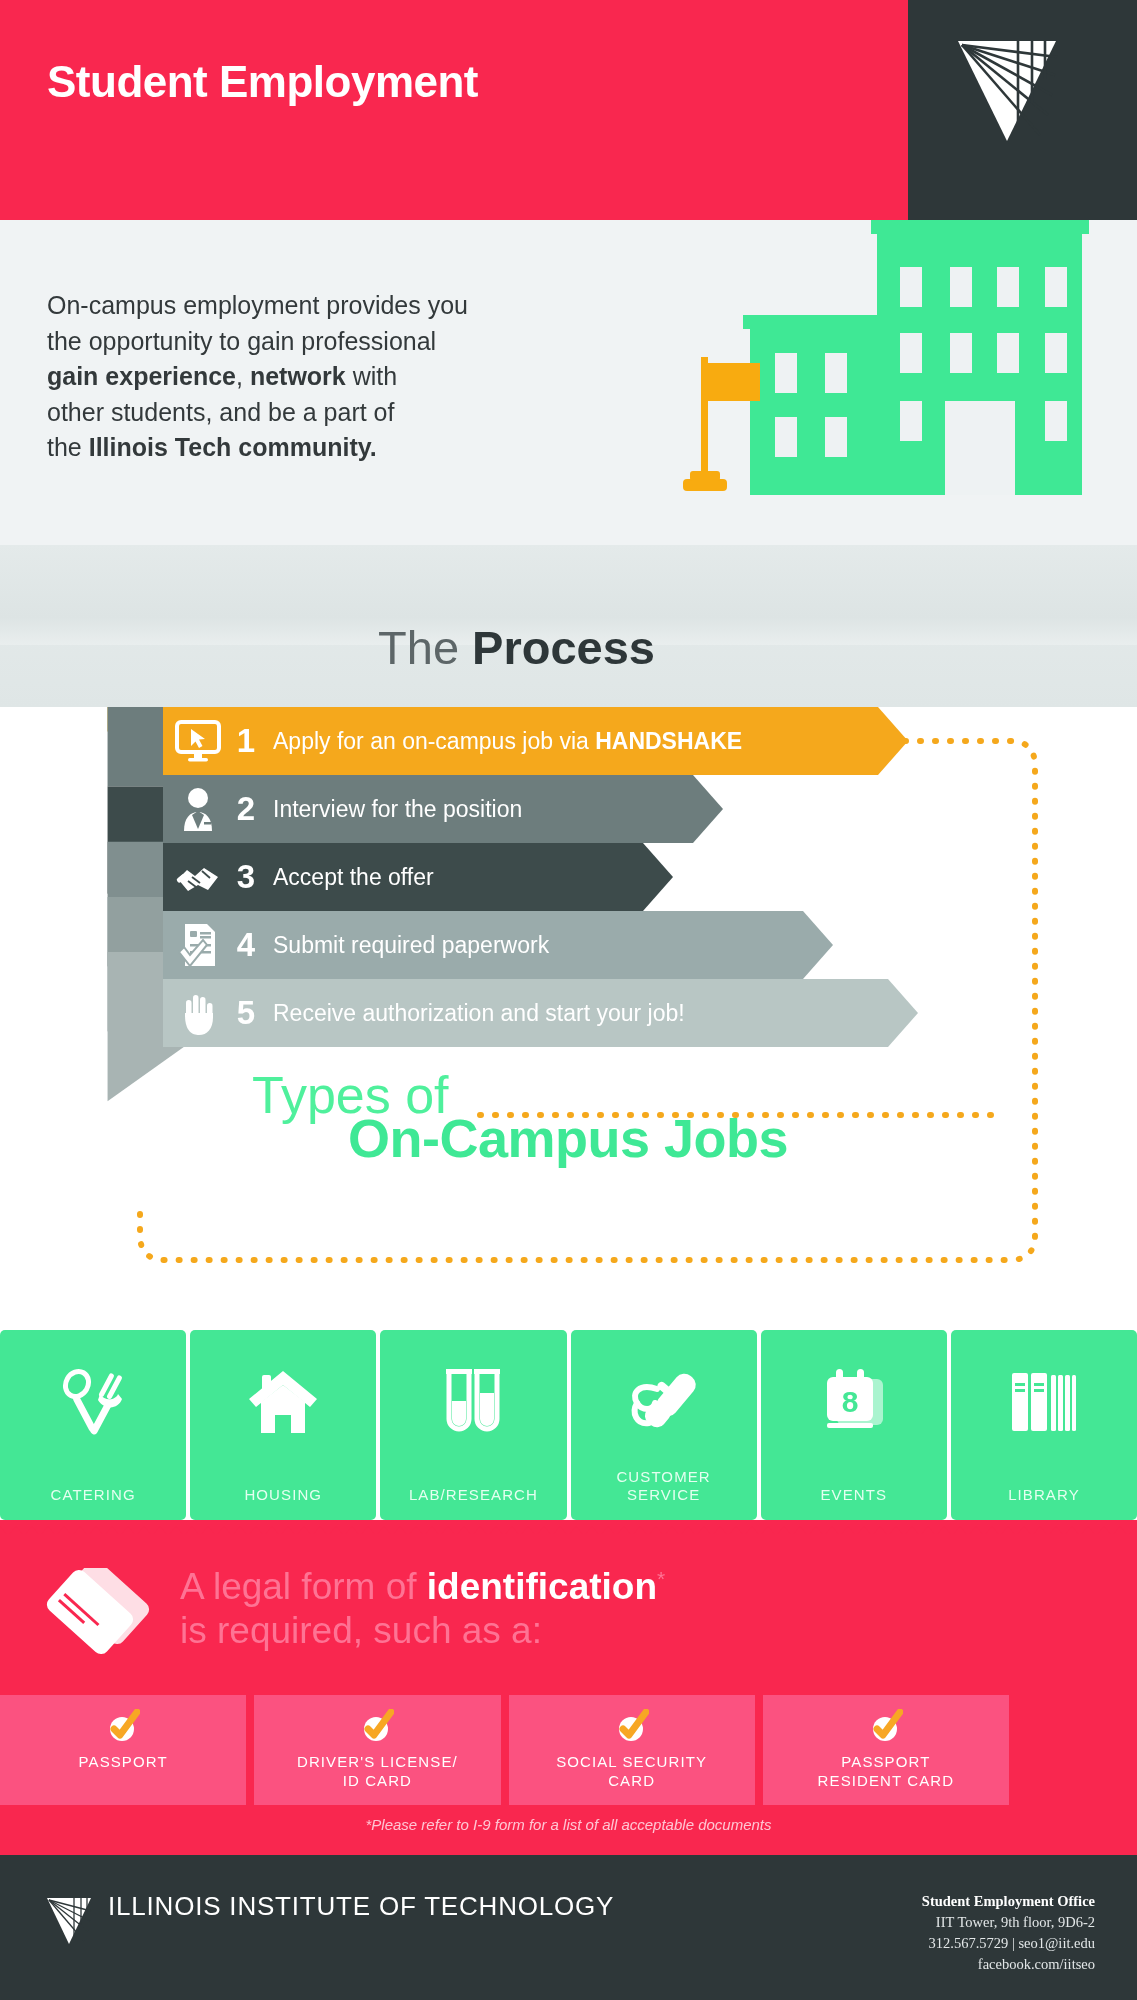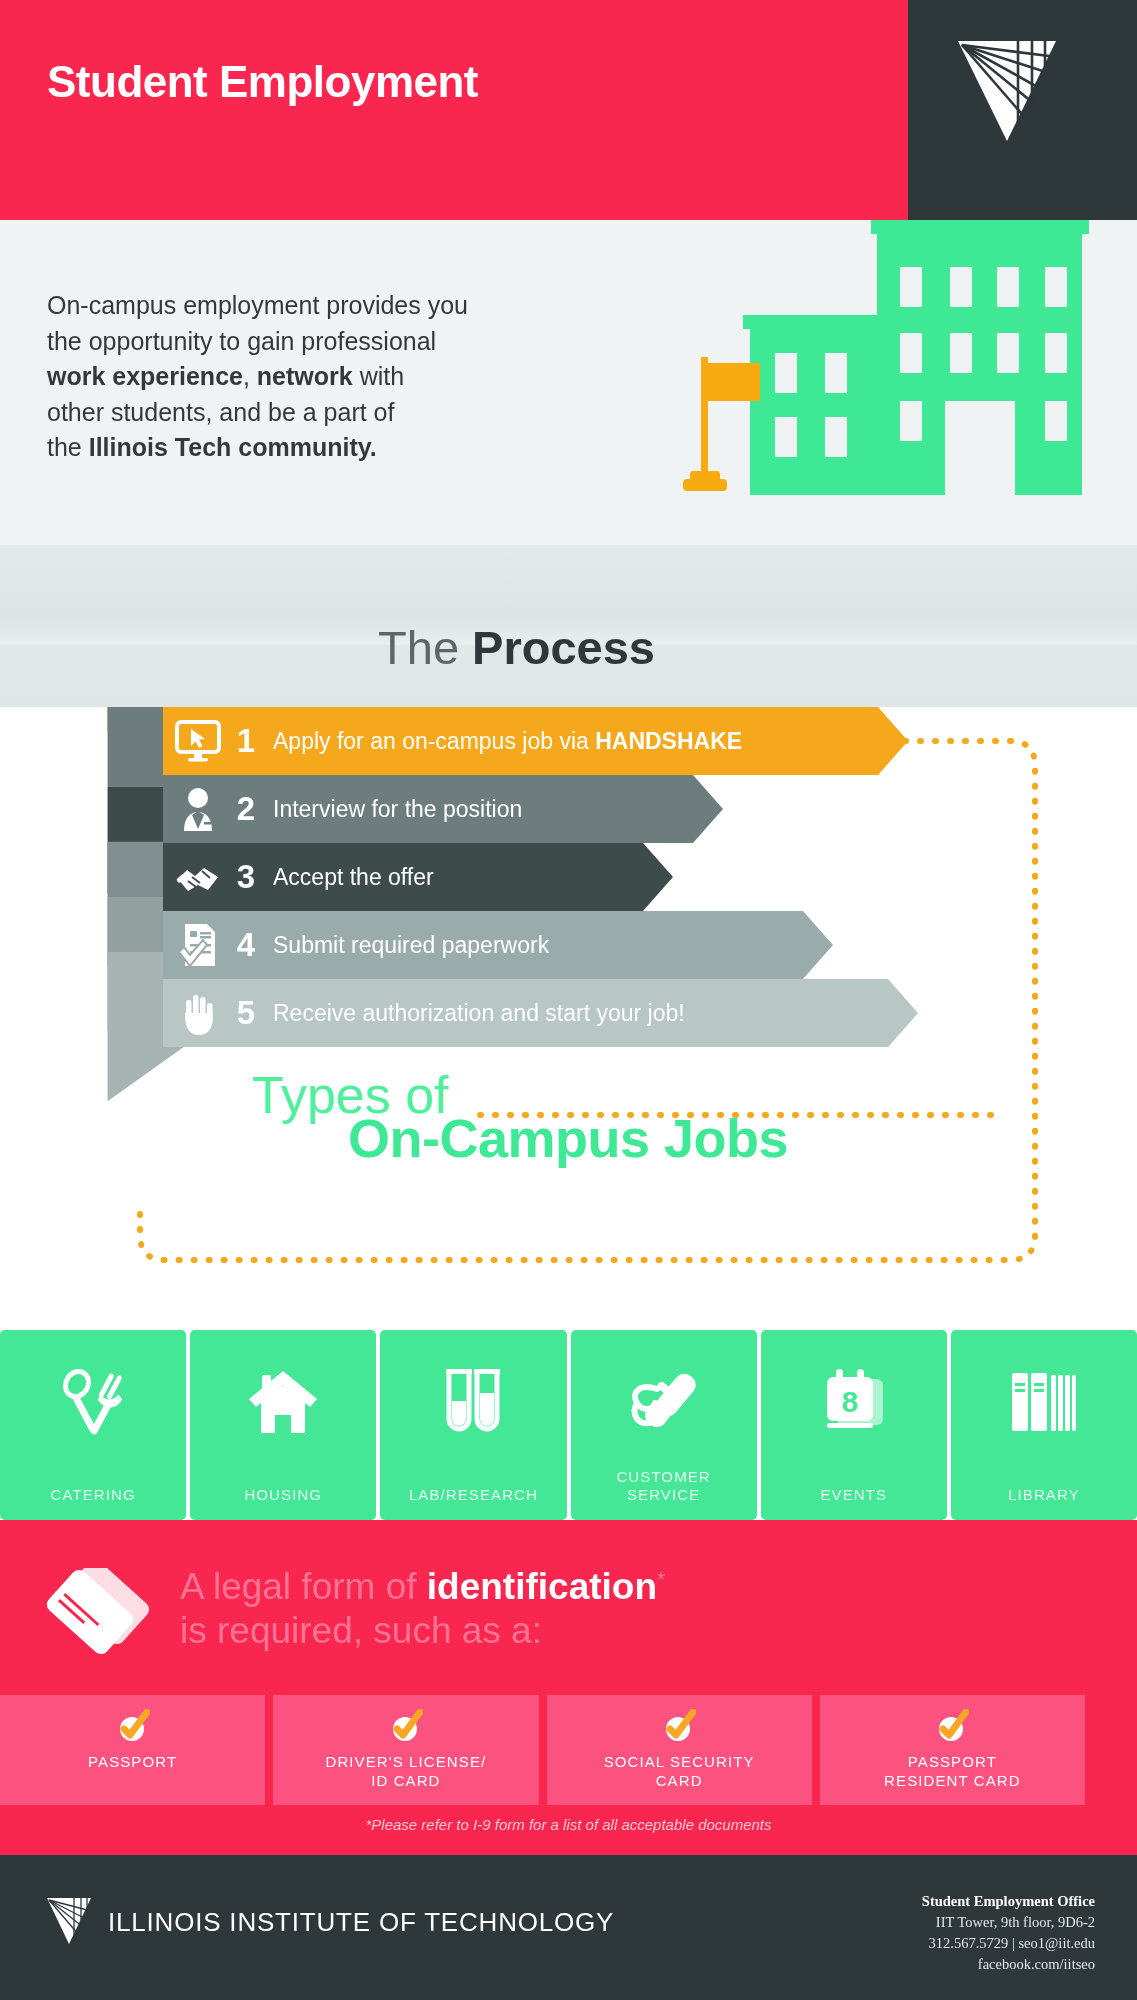--- a/index.html
+++ b/index.html
@@ -82,30 +82,30 @@
   .job-lbl { position:absolute; bottom:16px; width:100%; text-align:center;
      font-size:15px; color:#e4fff0; letter-spacing:1.1px; line-height:1.2; font-weight:400; }
 
   
   .idsec { position:absolute; left:0; top:1520px; width:1137px; height:335px; background:#f9274f;padding-left:14px; }
   .zigzag { position:absolute; left:0; top:0; width:1137px; height:16px; }
   .id-headline { position:absolute; left:180px; top:45px; font-size:37px; color:#fe7394; font-weight:300; line-height:1.18; }
   .id-headline b { font-weight:bold; color:#ffffff; }
   .id-headline sup { font-size:21px; }
   .id-card-ico { position:absolute; left:45px; top:48px; width:110px; height:100px; }
-  .id-cards { position:absolute; left:0; top:175px; width:1085px; height:110px; display:flex; gap:8px; }
+  .id-cards { position:absolute; left:0; top:175px; width:1009px; height:110px; display:flex; gap:8px; }
   .idcard { flex:1; background:#fb5280; display:flex; flex-direction:column; align-items:center; padding-top:14px; }
   .idcard-lbl { margin-top:10px; font-size:15px; color:#ffffff; letter-spacing:1.1px; text-align:center; line-height:1.25; }
   .id-note { position:absolute; left:0; top:296px; width:1137px; text-align:center;
      font-size:15px; font-style:italic; color:#ffc6d3; }
 
   
   .footer { position:absolute; left:0; top:1855px; width:1137px; height:145px; background:#2e3739; }
   .footer-logo-mark { position:absolute; left:44px; top:40px; width:50px; height:52px; }
-  .footer-logo-text { position:absolute; left:108px; top:52px; font-size:26px; color:#ffffff;
+  .footer-logo-text { position:absolute; left:108px; top:36px; font-size:26px; color:#ffffff;
      letter-spacing:0.8px; font-weight:400; }
   .footer-contact { position:absolute; right:42px; top:36px; text-align:right;
      font-size:14.5px; color:#e3e7e8; line-height:1.45;font-family:Liberation Serif, serif; }
   .footer-contact .b { font-weight:bold; color:#ffffff; }
 </style>
 </head>
 <body>
 
 <div class="header">
   <div class="header-red"></div>
@@ -155,21 +155,21 @@
     <g>
       <rect x="46" y="152" width="7" height="128" fill="#f8ab10"></rect>
       <rect x="53" y="158" width="52" height="38" fill="#f8ab10"></rect>
       <rect x="28" y="274" width="44" height="12" rx="4" fill="#f8ab10"></rect>
       <rect x="35" y="266" width="30" height="10" rx="3" fill="#f8ab10"></rect>
     </g>
   </svg>
   <div class="intro-text">
     <span>On-campus employment provides you</span><br>
     <span>the opportunity to gain professional</span><br>
-    <b>work experience</b><span>, </span><b>network</b><span> with</span><br>
+    <b>gain experience</b><span>, </span><b>network</b><span> with</span><br>
     <span>other students, and be a part of</span><br>
     <span>the </span><b>Illinois Tech community.</b>
   </div>
 </div>
 
 <div class="process">
 
   <svg class="shadowlayer" viewBox="0 0 1137 740">
     <polygon points="0,578 163,578 163,740 0,740" fill="#ffffff"></polygon>
     <polygon points="0,0 95,0 163,162 163,230 0,230" fill="#b08c0d"></polygon>

